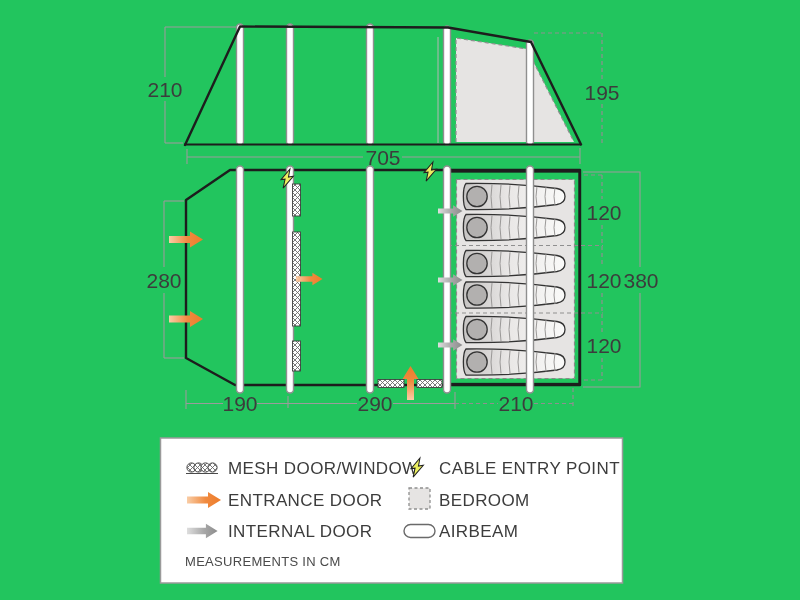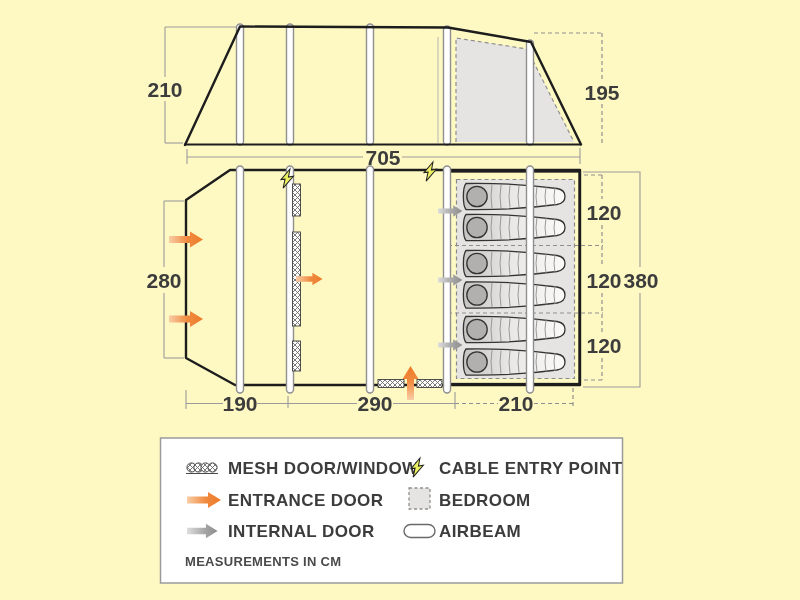--- a/index.html
+++ b/index.html
@@ -1,17 +1,17 @@
 <!DOCTYPE html>
 <html><head>
 <meta charset="utf-8">
 <style>
   html,body{margin:0;padding:0;background:#ffffff;}
-  .canvas{position:relative;width:800px;height:600px;background:#fef9c3;overflow:hidden;
-          font-family:"Liberation Sans", sans-serif;font-weight:bold;}
+  .canvas{position:relative;width:800px;height:600px;background:#22c55e;overflow:hidden;
+          font-family:"Liberation Sans", sans-serif;}
   svg{display:block;}
   .dim-text{font-family:"Liberation Sans", sans-serif;font-size:21px;fill:#3c3c3c;}
   .leg-text{font-family:"Liberation Sans", sans-serif;font-size:17px;fill:#3c3c3c;letter-spacing:.4px;}
   .note-text{font-family:"Liberation Sans", sans-serif;font-size:13px;fill:#4a4a4a;letter-spacing:.3px;}
   .outline{stroke:#1d1d1d;stroke-width:2.4;fill:none;stroke-linejoin:round;stroke-linecap:round;}
   .thin{stroke:#9b9b9b;stroke-width:1.1;fill:none;}
   .dash{stroke:#8f8f8f;stroke-width:1.2;fill:none;stroke-dasharray:4 3;}
   .pole{fill:#ffffff;stroke:#8f8f8f;stroke-width:1.4;}
   .mesh{fill:url(#meshPat);stroke:#3f3f3f;stroke-width:.9;}
   .baffle{stroke:#9a9897;stroke-width:1;fill:none;}

